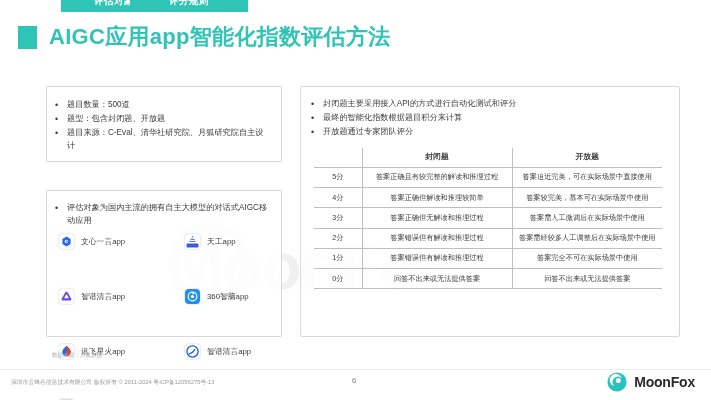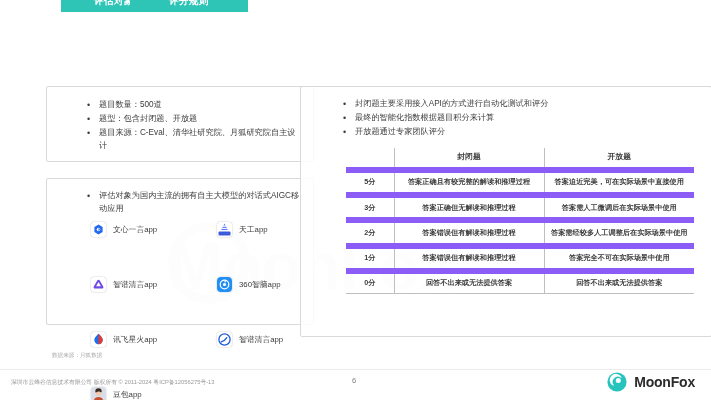--- a/index.html
+++ b/index.html
@@ -68,21 +68,20 @@
     white-space: nowrap;
   }
 
   
   .card {
     position: absolute;
     border: 1px solid #d9d9d9;
     background: rgba(255,255,255,0.86);
     border-radius: 2px;
     z-index: 3;
-    padding-left: 32px;
   }
   .card-tab {
     position: absolute;
     top: -9px;
     background: #2ec4b6;
     color: #ffffff;
     font-size: 9.5px;
     font-weight: bold;
     padding: 3.5px 0 4px 0;
     text-align: center;
@@ -112,21 +111,21 @@
     color: #3c3c3c;
     font-size: 9px;
   }
 
   
   #card-testbank { left: 46px; top: 86px; width: 234px; height: 74px; }
   #tab-testbank { left: 61px; width: 104px; }
   #card-testbank .body { padding: 12px 10px 0 6px; }
 
   
-  #card-targets { left: 46px; top: 178px; width: 234px; height: 145px; }
+  #card-targets { left: 46px; top: 190px; width: 234px; height: 145px; }
   #tab-targets { left: 76px; width: 76px; }
   #card-targets .body { padding: 11px 10px 0 6px; }
 
   .apps-grid {
     margin-top: 7px;
     display: grid;
     grid-template-columns: 1fr 1fr;
     row-gap: 7px;
     column-gap: 4px;
     padding-left: 6px;
@@ -160,29 +159,29 @@
   #tab-rules { left: 130px; width: 118px; }
   #card-rules .body { padding: 11px 12px 0 8px; }
 
   table.score {
     margin: 9px auto 16px auto;
     width: 348px;
     border-collapse: collapse;
     table-layout: fixed;
   }
   table.score th, table.score td {
-    border-top: 6px solid #8b5cf6;
+    border-top: 1px solid #8b5cf6;
     border-bottom: 1px solid #bfbfbf;
     font-size: 7.2px;
     line-height: 10.2px;
     color: #3c3c3c;
     text-align: center;
     vertical-align: middle;
     padding: 4.5px 4px;
-    font-weight: bold;
+    font-weight: normal;
   }
   table.score th {
     font-weight: bold;
     font-size: 7.8px;
     padding: 4px 4px 5px 4px;
     border-top: none;
   }
   table.score col.c-score { width: 48px; }
   table.score col.c-closed { width: 150px; }
   table.score col.c-open { width: 150px; }
@@ -240,20 +239,24 @@
   }
 </style>
 </head>
 <body>
 
 <div class="slide">
 
   <div class="wm-circle"></div>
   <div class="watermark">MoonFox</div>
 
+  <div class="title-row">
+    <div class="title-mark"></div>
+    <div class="title-text">AIGC应用app智能化指数评估方法</div>
+  </div>
 
   <div class="card" id="card-testbank">
     <div class="body">
       <ul class="bullets">
         <li>题目数量：500道</li>
         <li>题型：包含封闭题、开放题</li>
         <li>题目来源：C-Eval、清华社研究院、月狐研究院自主设计</li>
       </ul>
     </div>
   </div>
@@ -373,20 +376,25 @@
             <th class="vline-l">开放题</th>
           </tr>
         </thead>
         <tbody>
           <tr>
             <td>5分</td>
             <td class="vline-l">答案正确且有较完整的解读和推理过程</td>
             <td class="vline-l">答案迫近完美，可在实际场景中直接使用</td>
           </tr>
           <tr>
+            <td>4分</td>
+            <td class="vline-l">答案正确但解读和推理较简单</td>
+            <td class="vline-l">答案较完美，基本可在实际场景中使用</td>
+          </tr>
+          <tr>
             <td>3分</td>
             <td class="vline-l">答案正确但无解读和推理过程</td>
             <td class="vline-l">答案需人工微调后在实际场景中使用</td>
           </tr>
           <tr>
             <td>2分</td>
             <td class="vline-l">答案错误但有解读和推理过程</td>
             <td class="vline-l">答案需经较多人工调整后在实际场景中使用</td>
           </tr>
           <tr>

